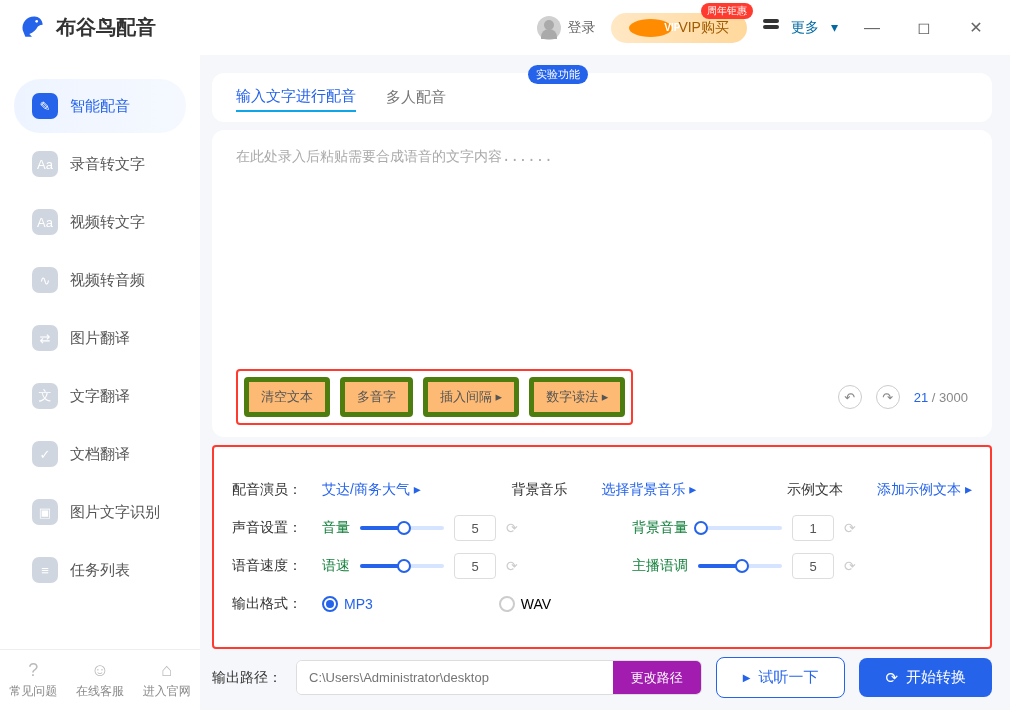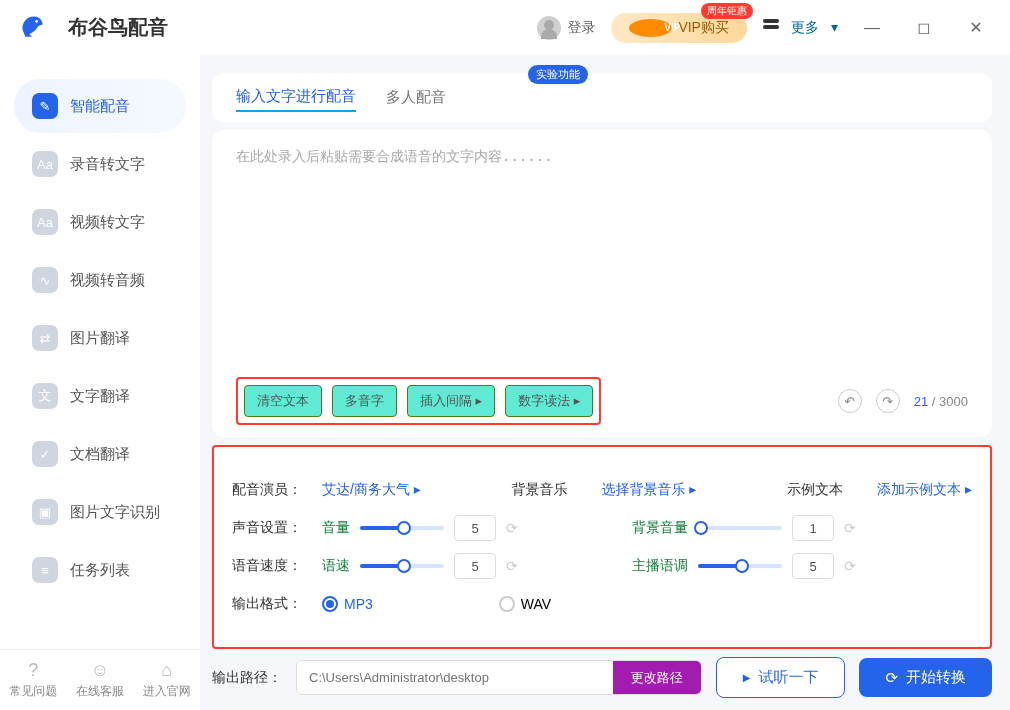--- a/index.html
+++ b/index.html
@@ -1,18 +1,18 @@
 <!DOCTYPE html>
 <html><head>
 <meta charset="utf-8">
 <style>
 * { box-sizing: border-box; margin: 0; padding: 0; }
 body { font-family: "Microsoft YaHei", sans-serif; width: 1010px; height: 710px; background: #f5f7fa; overflow: hidden; }
 .titlebar { height: 55px; background: #fff; display: flex; align-items: center; padding: 0 16px; justify-content: space-between; }
-.logo-area { display: flex; align-items: center; gap: 20px; }
+.logo-area { display: flex; align-items: center; gap: 8px; }
 .logo-icon svg { width: 32px; height: 32px; }
 .logo-text { font-size: 20px; font-weight: 600; color: #333; }
 .titlebar-right { display: flex; align-items: center; gap: 16px; }
 .login-btn { display: flex; align-items: center; gap: 6px; color: #666; cursor: pointer; font-size: 14px; }
 .avatar { width: 24px; height: 24px; background: #d0d0d0; border-radius: 50%; position: relative; }
 .avatar::before { content:""; position:absolute; width:10px; height:10px; background:#aaa; border-radius:50%; top:4px; left:7px; }
 .avatar::after { content:""; position:absolute; width:16px; height:10px; background:#aaa; border-radius:8px 8px 0 0; top:13px; left:4px; }
 .vip-btn { position: relative; background: linear-gradient(90deg,#ffe8c5,#ffd89b); border-radius: 20px; padding: 6px 18px; font-size: 14px; color: #a05a00; display: flex; align-items: center; gap: 6px; cursor: pointer; }
 .vip-crown { width: 18px; height: 18px; background: #ff8c00; border-radius: 50%; color: #fff; font-size: 10px; display: flex; align-items: center; justify-content: center; font-weight: bold; padding-left: 43px; }
 .vip-badge { position: absolute; top: -10px; right: -6px; background: #ff3b30; color: #fff; font-size: 10px; padding: 1px 6px; border-radius: 8px; }
@@ -36,21 +36,21 @@
 .content { flex: 1; padding: 18px 18px 12px 12px; display: flex; flex-direction: column; gap: 8px; overflow: hidden; }
 .tabs { display: flex; align-items: center; gap: 30px; background: #fff; padding: 10px 24px; border-radius: 12px; position: relative; }
 .tab { font-size: 15px; color: #777; cursor: pointer; padding: 4px 0; }
 .tab.active { color: #2563eb; font-weight: 500; border-bottom: 2px solid #0ea5e9; }
 .expfn-badge { position: absolute; left: 316px; top: -8px; background: #2563eb; color: #fff; font-size: 11px; padding: 2px 8px; border-radius: 10px; }
 .editor { flex: 1; background: #fff; border-radius: 12px; padding: 18px 24px 12px; display: flex; flex-direction: column; }
 .textarea { flex: 1; border: none; resize: none; font-size: 14px; color: #333; outline: none; }
 .textarea::placeholder { color: #aaa; }
 .editor-toolbar { display: flex; align-items: center; justify-content: space-between; margin-top: 8px; }
 .tool-btns { display: flex; gap: 10px; padding: 6px; border: 2px solid #ff3b30; border-radius: 4px; }
-.tool-btn { border: 1px solid #4d7c0f; background: #5eead4; padding: 6px 12px; font-size: 13px; color: #555; border-radius: 4px; cursor: pointer; }
+.tool-btn { border: 5px solid #4d7c0f; background: #fdba74; padding: 6px 12px; font-size: 13px; color: #555; border-radius: 4px; cursor: pointer; }
 .counter-area { display: flex; align-items: center; gap: 14px; }
 .round-icon { width: 24px; height: 24px; border: 1px solid #ccc; border-radius: 50%; display: flex; align-items: center; justify-content: center; color: #888; font-size: 13px; cursor: pointer; }
 .counter { font-size: 13px; color: #888; }
 .counter .cur { color: #2563eb; }
 .settings { background: #fff; border: 2px solid #ff3b30; border-radius: 4px; padding: 24px 18px; }
 .srow { display: flex; align-items: center; gap: 18px; min-height: 38px; font-size: 14px; }
 .srow-label { color: #333; font-weight: 500; width: 72px; }
 .link-val { color: #2563eb; cursor: pointer; display: flex; align-items: center; gap: 4px; }
 .sub-label { color: #15803d; }
 .slider { width: 84px; height: 4px; background: #d6e4ff; border-radius: 2px; position: relative; }

